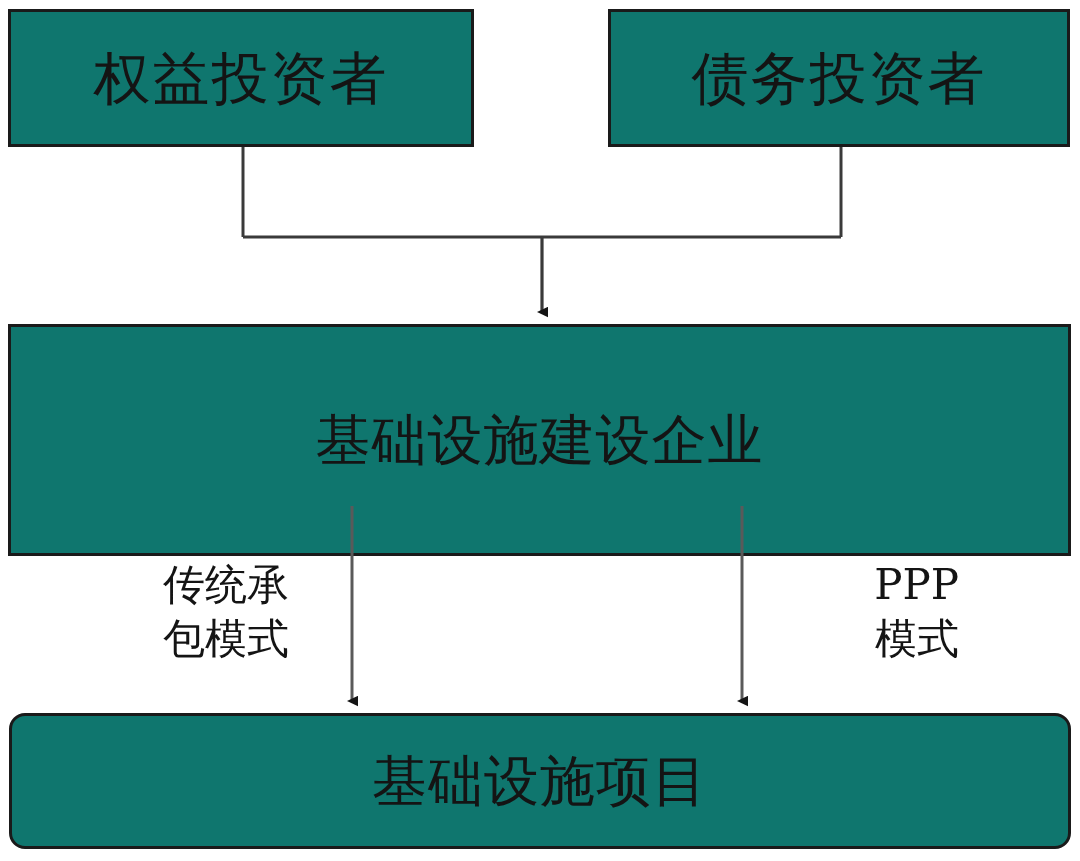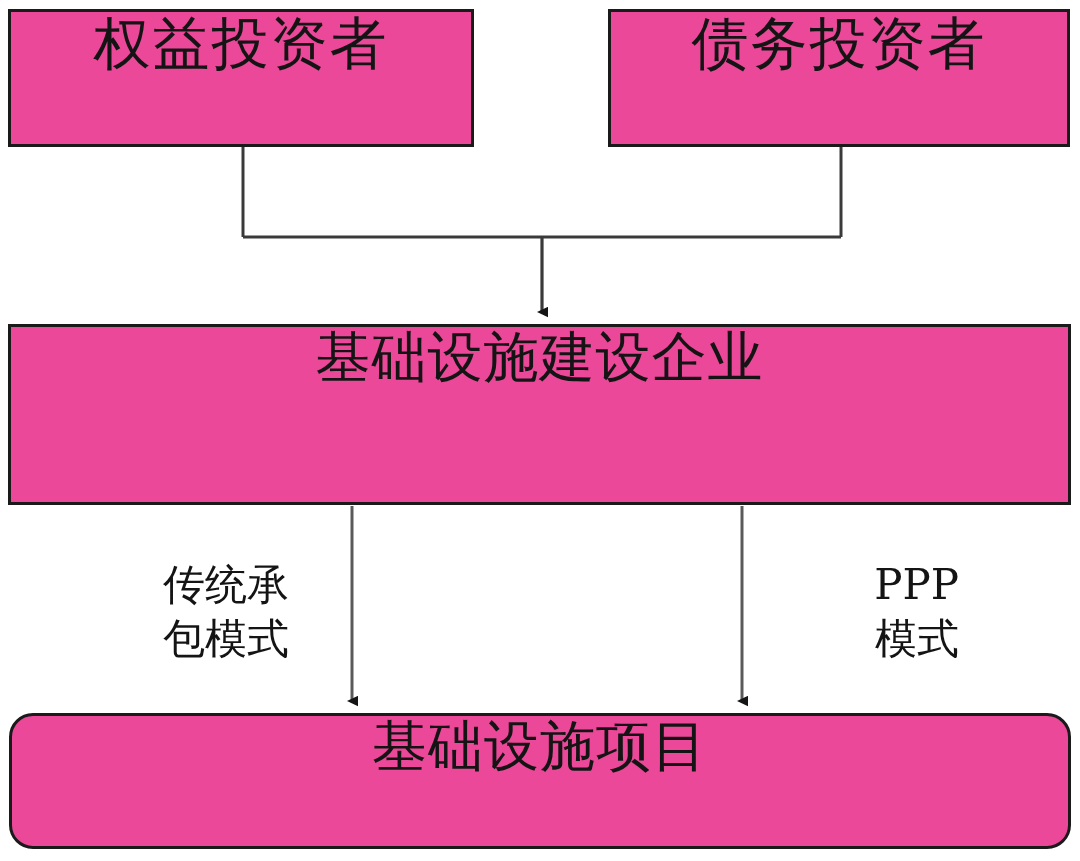--- a/index.html
+++ b/index.html
@@ -13,23 +13,24 @@
   #diagram-canvas {
     position: relative;
     width: 1080px;
     height: 861px;
     background: #ffffff;
     overflow: hidden;
   }
   .node {
     position: absolute;
     box-sizing: border-box;
-    background: #ec4899;
+    background: #0f766e;
     border: 3px solid #1a1a1a;
     display: flex;
+    align-items: center;
     justify-content: center;
     text-align: center;
   }
   .node-label {
     font-family: "DejaVu Serif", "Liberation Serif", serif;
     color: #141414;
     line-height: 1.1;
     white-space: nowrap;
   }
   #node-equity-investors {
@@ -41,29 +42,29 @@
   #node-debt-investors {
     left: 608px;
     top: 9px;
     width: 462px;
     height: 138px;
   }
   #node-infrastructure-enterprise {
     left: 8px;
     top: 324px;
     width: 1063px;
-    height: 181px;
+    height: 232px;
   }
   #node-infrastructure-project {
     left: 9px;
     top: 713px;
     width: 1062px;
     height: 136px;
     border-width: 3px;
-    border-radius: 24px;
+    border-radius: 16px;
   }
   #node-equity-investors .node-label,
   #node-debt-investors .node-label {
     font-size: 57px;
     letter-spacing: 2px;
   }
   #node-infrastructure-enterprise .node-label {
     font-size: 55px;
     letter-spacing: 1px;
   }

